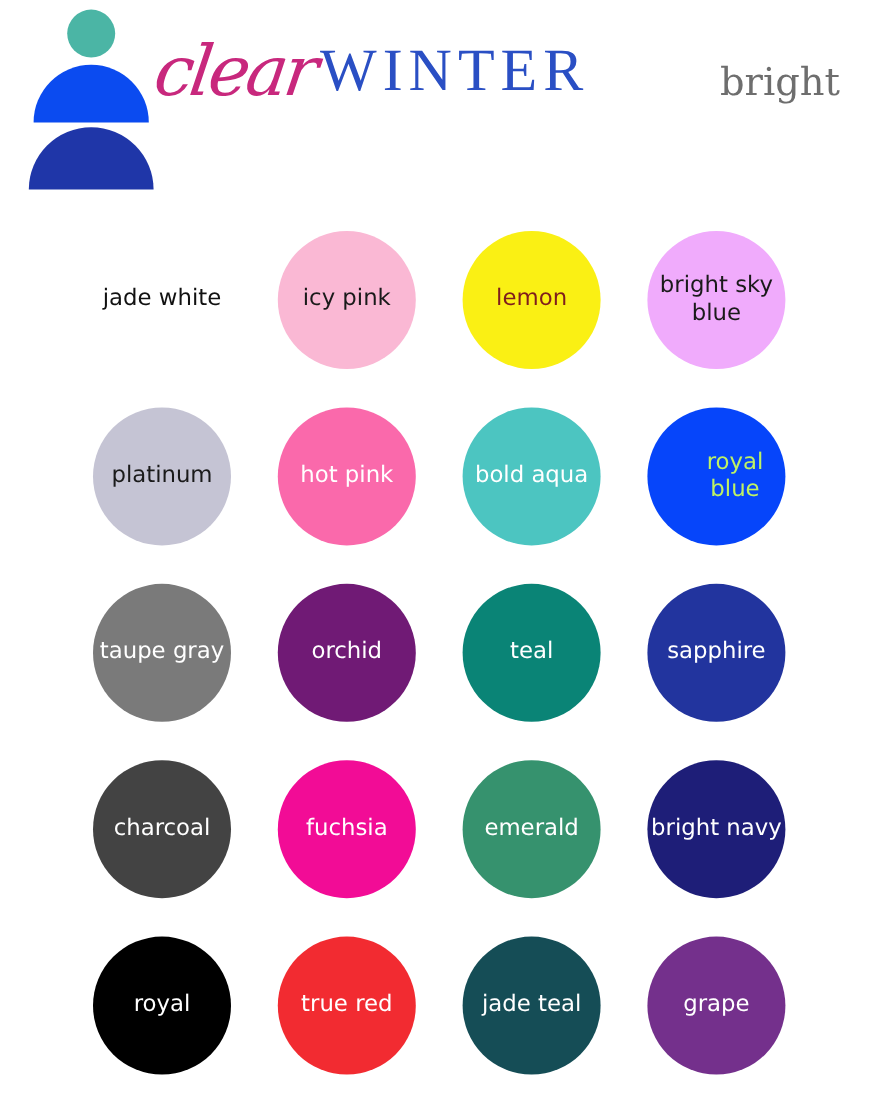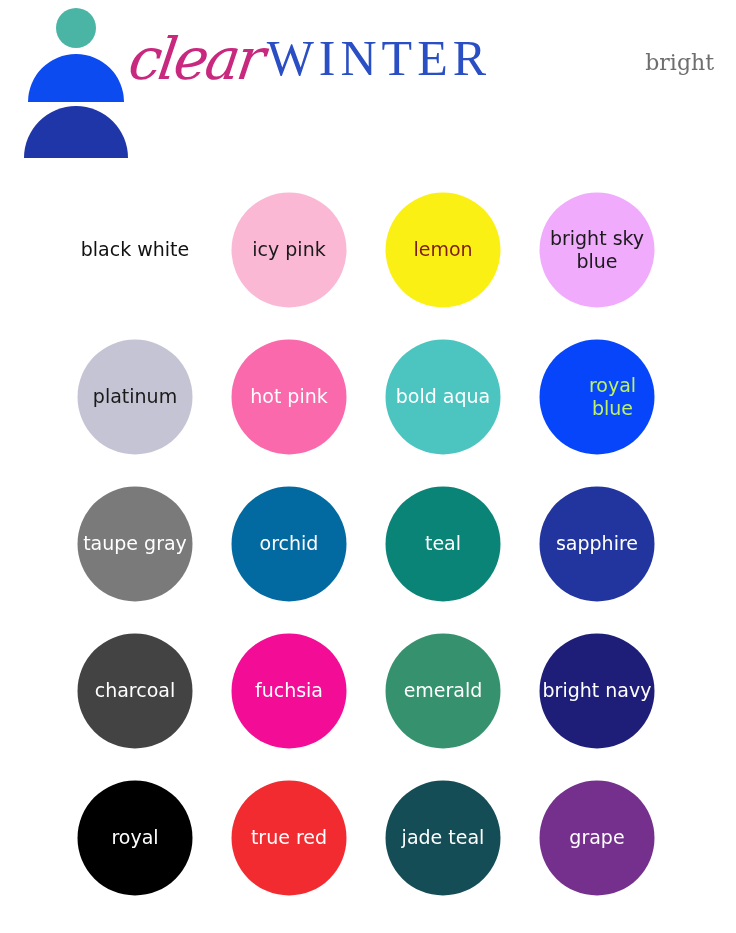--- a/index.html
+++ b/index.html
@@ -78,24 +78,24 @@
     font-family: "Liberation Serif", serif;
     font-size: 50px;
     font-weight: 400;
     letter-spacing: 5px;
     line-height: 1;
     margin-left: 4px;
     display: inline-block;
   }
   #season-qualifier {
     position: absolute;
-    right: 22px;
+    right: 36px;
     top: 52px;
     font-family: "DejaVu Serif", serif;
-    font-size: 22px;
+    font-size: 32px;
     font-weight: 300;
     line-height: 1;
   }
 
   
   #palette-grid {
     position: absolute;
     left: 0;
     top: 176px;
     width: 736px;
@@ -158,21 +158,21 @@
     <span id="wordmark-script" style="color: rgb(200, 40, 125);">clear</span>
     <span id="wordmark-caps" style="color: rgb(42, 79, 196);">WINTER</span>
   </div>
 
   <div id="season-qualifier" style="color: rgb(110, 110, 110);">bright</div>
 </div>
 
 <div id="palette-grid">
     <div class="swatch-cell">
       <div class="swatch-circle is-blank" style="background: rgb(255, 255, 255);">
-        <div class="swatch-label" style="color: rgb(17, 17, 17);">black white</div>
+        <div class="swatch-label" style="color: rgb(17, 17, 17);">jade white</div>
       </div>
     </div>
     <div class="swatch-cell">
       <div class="swatch-circle" style="background: rgb(250, 184, 212);">
         <div class="swatch-label" style="color: rgb(26, 26, 26);">icy pink</div>
       </div>
     </div>
     <div class="swatch-cell">
       <div class="swatch-circle" style="background: rgb(250, 240, 20);">
         <div class="swatch-label" style="color: #7f1d1d;">lemon</div>
@@ -202,21 +202,21 @@
       <div class="swatch-circle" style="background: rgb(6, 69, 250);">
         <div class="swatch-label" style="color: #bef264; padding-left: 31px;">royal blue</div>
       </div>
     </div>
     <div class="swatch-cell">
       <div class="swatch-circle" style="background: rgb(122, 122, 122);">
         <div class="swatch-label" style="color: rgb(255, 255, 255);">taupe gray</div>
       </div>
     </div>
     <div class="swatch-cell">
-      <div class="swatch-circle" style="background: #0369a1;">
+      <div class="swatch-circle" style="background: #701a75;">
         <div class="swatch-label" style="color: rgb(255, 255, 255);">orchid</div>
       </div>
     </div>
     <div class="swatch-cell">
       <div class="swatch-circle" style="background: rgb(10, 132, 118);">
         <div class="swatch-label" style="color: rgb(255, 255, 255);">teal</div>
       </div>
     </div>
     <div class="swatch-cell">
       <div class="swatch-circle" style="background: rgb(34, 52, 158);">

